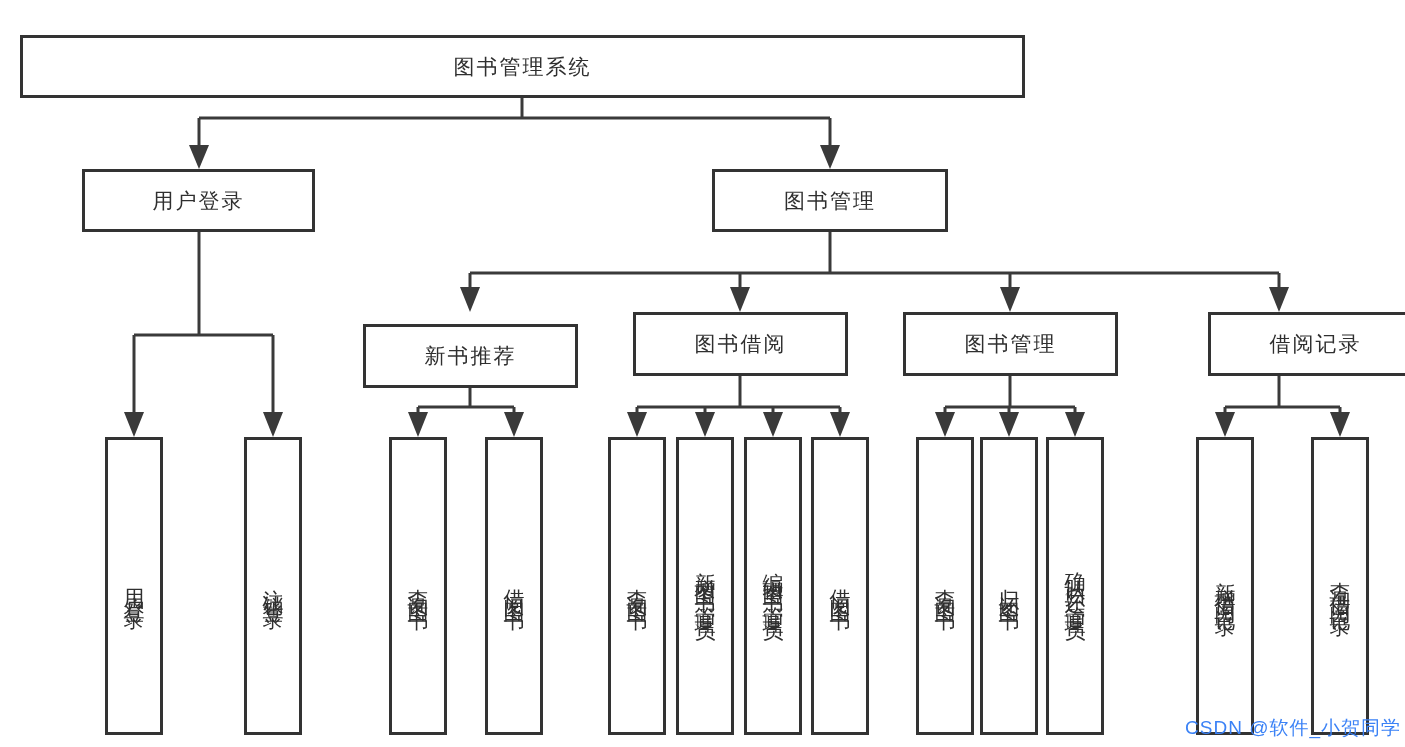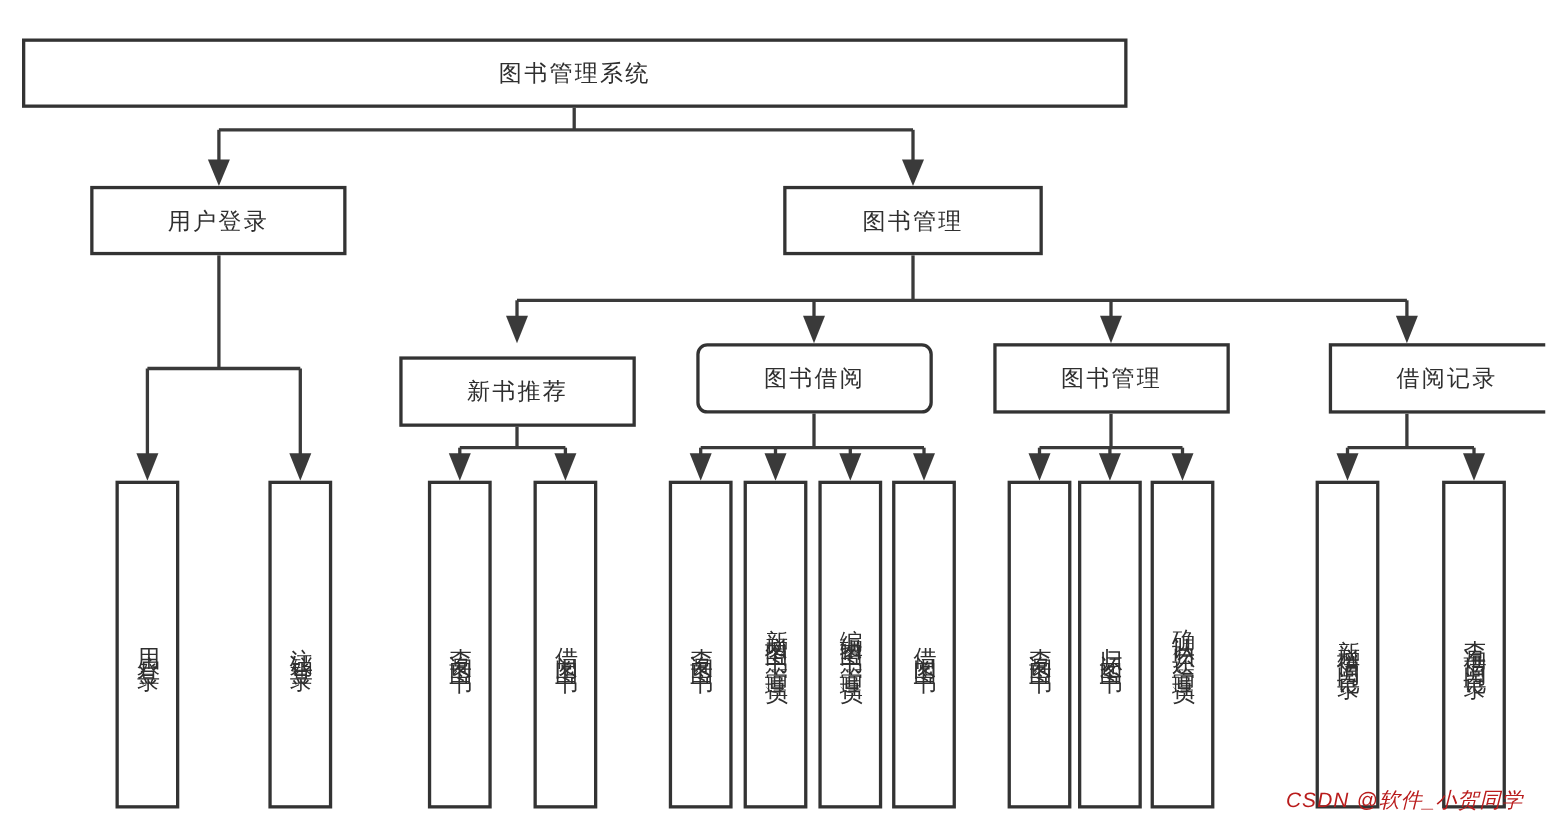--- a/index.html
+++ b/index.html
@@ -12,29 +12,29 @@
     position:absolute;box-sizing:border-box;background:#ffffff;
     border:3px solid #333333;display:flex;align-items:center;justify-content:center;
     color:#2f2f2f;
   }
   .node{font-size:21px;letter-spacing:2px;white-space:nowrap;}
   .leaf span{
     writing-mode:vertical-rl;text-orientation:mixed;
     font-size:21px;letter-spacing:7px;color:#2f2f2f;white-space:nowrap;
   }
   .watermark{
-    position:absolute;right:20px;bottom:6px;
-    font-size:19px;letter-spacing:1px;color:#b91c1c;z-index:5;font-style:italic;
+    position:absolute;right:4px;bottom:6px;
+    font-size:19px;letter-spacing:1px;color:#3b82f6;z-index:5;
   }
   
   #b-root{left:20px;top:11px;width:1005px;height:63px;margin-top:24px;}
   #b-user{left:82px;top:169px;width:233px;height:63px;}
   #b-mgmt{left:712px;top:169px;width:236px;height:63px;}
   #b-rec{left:363px;top:312px;width:215px;height:64px;margin-top:12px;}
-  #b-bor{left:633px;top:312px;width:215px;height:64px;border-radius:10px;}
+  #b-bor{left:633px;top:312px;width:215px;height:64px;}
   #b-cur{left:903px;top:312px;width:215px;height:64px;}
   #b-log{left:1208px;top:312px;width:215px;height:64px;}
   .leaf{top:437px;width:58px;height:298px;}
   #l1{left:105px;}  #l2{left:244px;}
   #l3{left:389px;}  #l4{left:485px;}
   #l5{left:608px;}  #l6{left:676px;}  #l7{left:744px;}  #l8{left:811px;}
   #l9{left:916px;}  #l10{left:980px;} #l11{left:1046px;}
   #l12{left:1196px;}#l13{left:1311px;}
 </style>
 </head>

